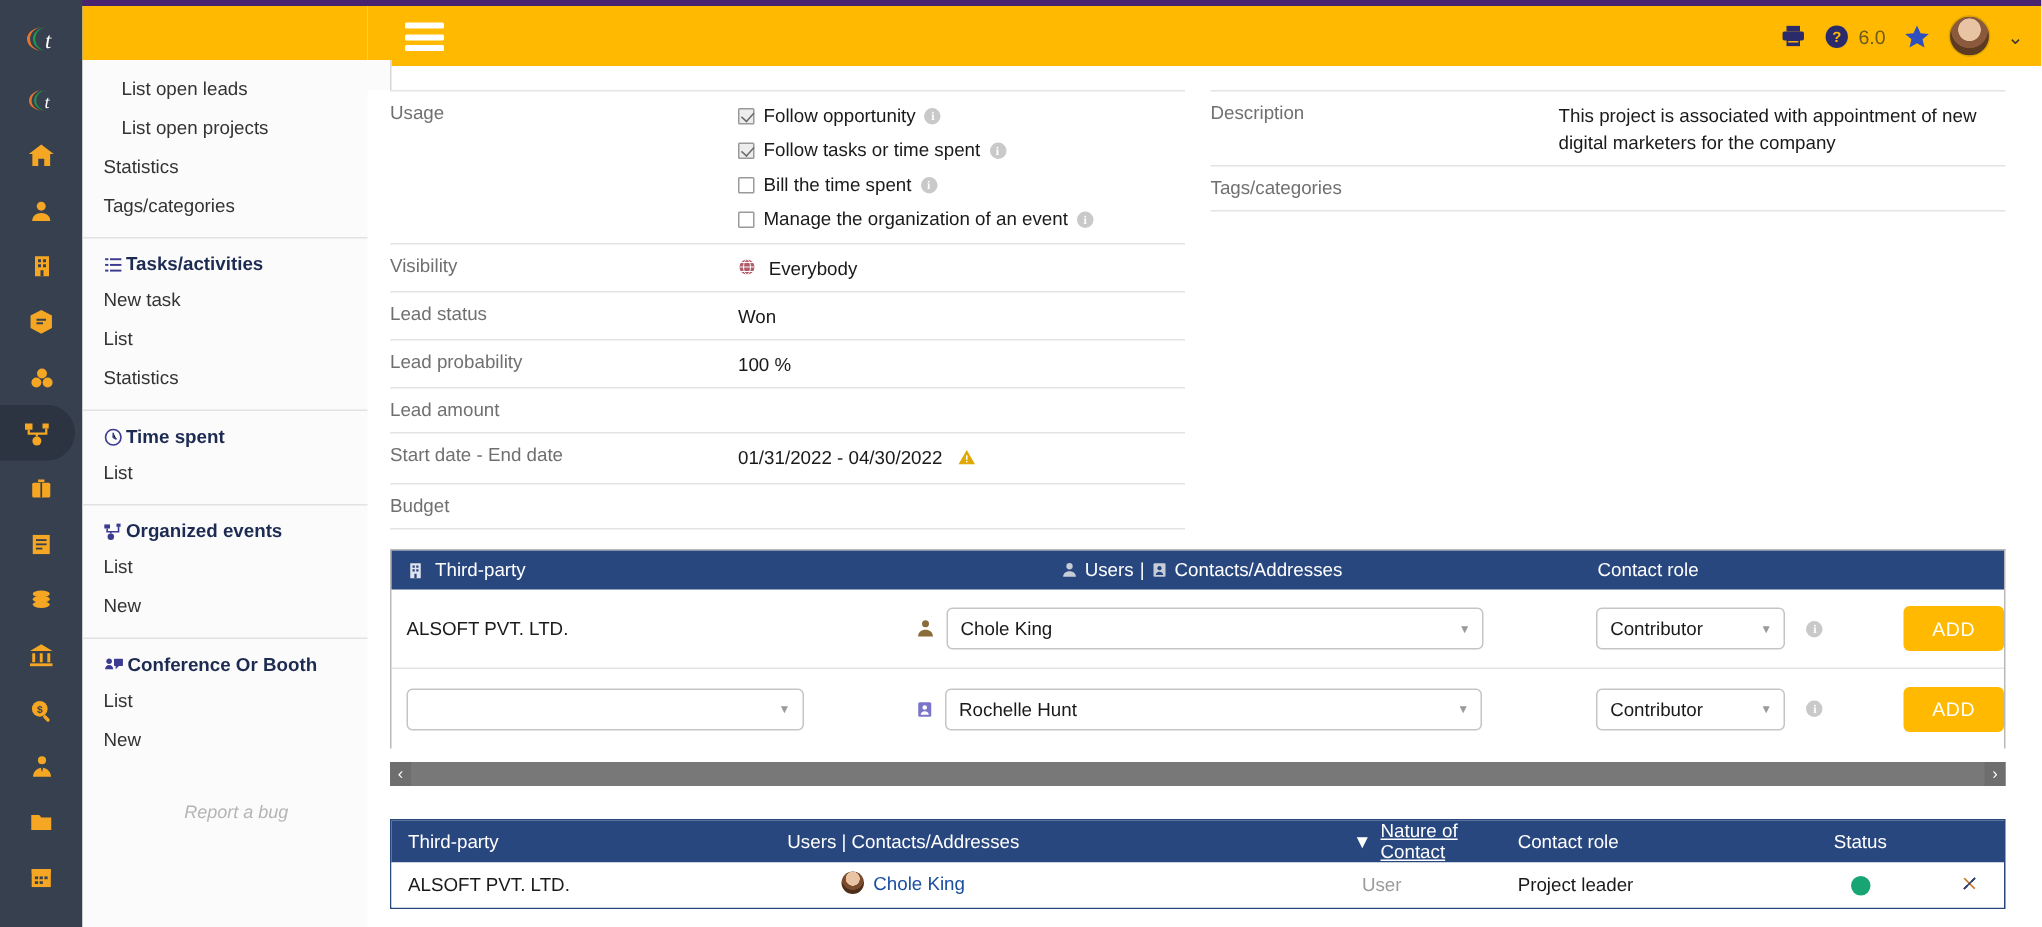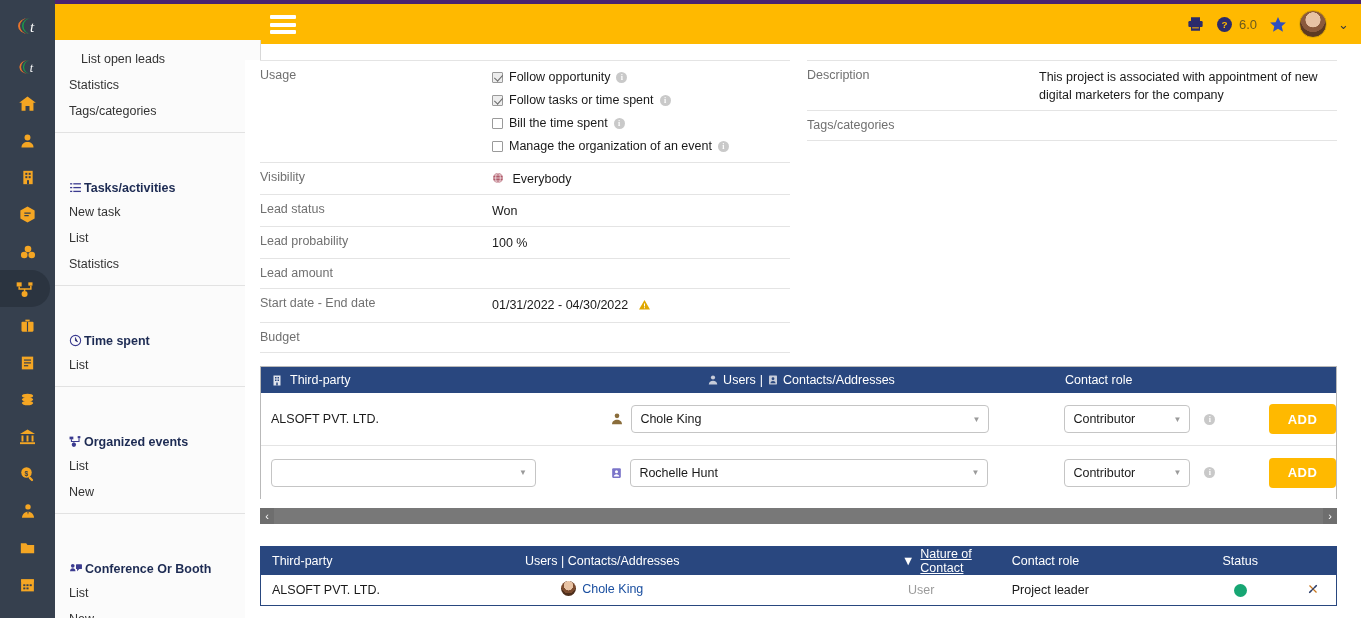--- a/index.html
+++ b/index.html
@@ -48,25 +48,24 @@
     font-size: 12.5px;
     overflow: hidden;
   }
   #sidebar-head-fill {
     position: absolute; left: 55px; top: 4px; width: 190px; height: 36px;
     background: #ffb900;
   }
   .menu-group { border-bottom: 1px solid #e2e2e2; padding: 6px 0 8px 0; }
   .menu-group.nb { border-bottom: none; }
   .menu-title {
-    display: flex; align-items: flex-start;
+    display: flex; align-items: center;
     padding: 4px 10px 4px 14px;
     font-weight: bold; color: #1d2b53; font-size: 12.5px;
     white-space: nowrap;
-    margin-top: 38px;
   }
   .menu-title .mt-icon { margin-right: 2px; display: inline-flex; }
   .menu-title .mt-label { flex: 0 0 auto; }
   .menu-title .mt-chev { margin-left: auto; color: #1d2b53; font-size: 11px; font-weight: bold; }
   .menu-link {
     padding: 6px 10px 6px 14px; color: #333; white-space: nowrap;
   }
   .menu-link.sub { padding-left: 26px; }
   .report-bug {
     text-align: center; color: #b5b5b5; font-size: 12px; padding-top: 20px; font-style: italic;
@@ -161,21 +160,21 @@
   }
   .sel .caret {
     margin-left: auto; color: #9a9a9a; font-size: 8px;
   }
   .sel-third { width: 265px; }
   .sel-user  { width: 358px; }
   .sel-role  { width: 126px; }
 
   .btn-add {
     background: #ffb900; color: #fff; border: none; border-radius: 4px;
-    width: 81px; height: 30px; font-size: 13px; font-weight: bold;
+    width: 81px; height: 30px; font-size: 13px; font-weight: normal;
     letter-spacing: .4px; cursor: pointer; font-family: "Liberation Sans", sans-serif;
   }
 
   
   #hscroll {
     position: absolute; left: 15px; top: 448px; width: 1077px; height: 16px;
     background: #787878; display: flex; align-items: center;
     justify-content: space-between; color: #fff; font-size: 11px;
   }
   #hscroll .arrow { width: 14px; text-align: center; background:#6e6e6e; height:16px; line-height:16px;}
@@ -375,20 +374,21 @@
       <path fill="#2f4fbf" d="M12 2.5 15 9l7 .6-5.3 4.6 1.6 6.9L12 17.4 5.7 21.1l1.6-6.9L2 9.6 9 9z"></path>
     </svg>
     <div id="avatar"></div>
     <span class="chev-dn">⌄</span>
   </div>
 </div>
 
 <div id="sidebar">
   <div class="menu-group">
     <div class="menu-link sub">List open leads</div>
+    <div class="menu-link sub">List open projects</div>
     <div class="menu-link">Statistics</div>
     <div class="menu-link">Tags/categories</div>
   </div>
 
   <div class="menu-group">
     <div class="menu-title">
       <span class="mt-icon">
         <svg width="13" height="13" viewBox="0 0 24 24">
             <g fill="#3b3b8f">
               <rect x="2" y="4" width="4" height="2.4"></rect>

